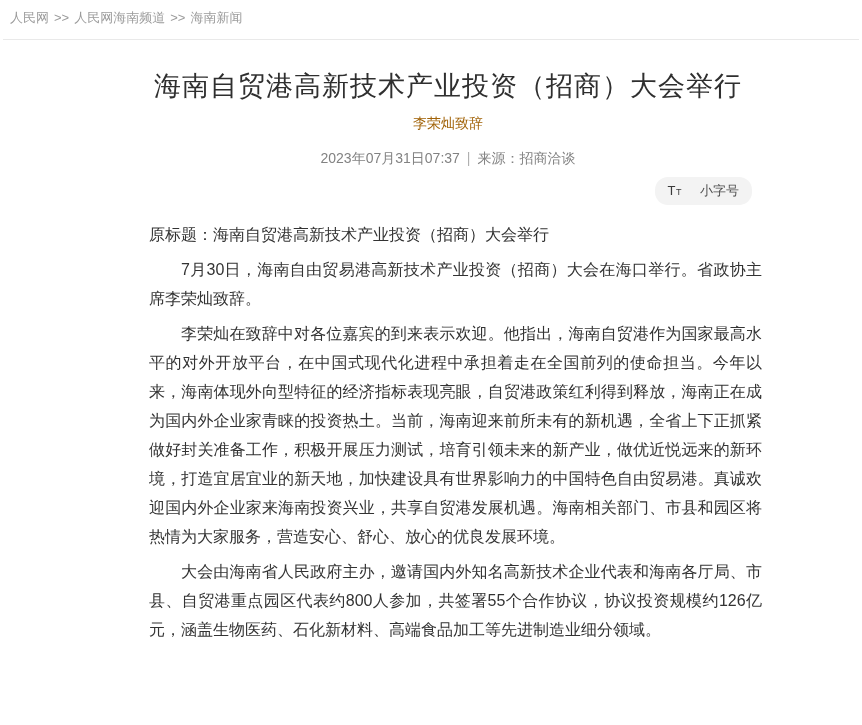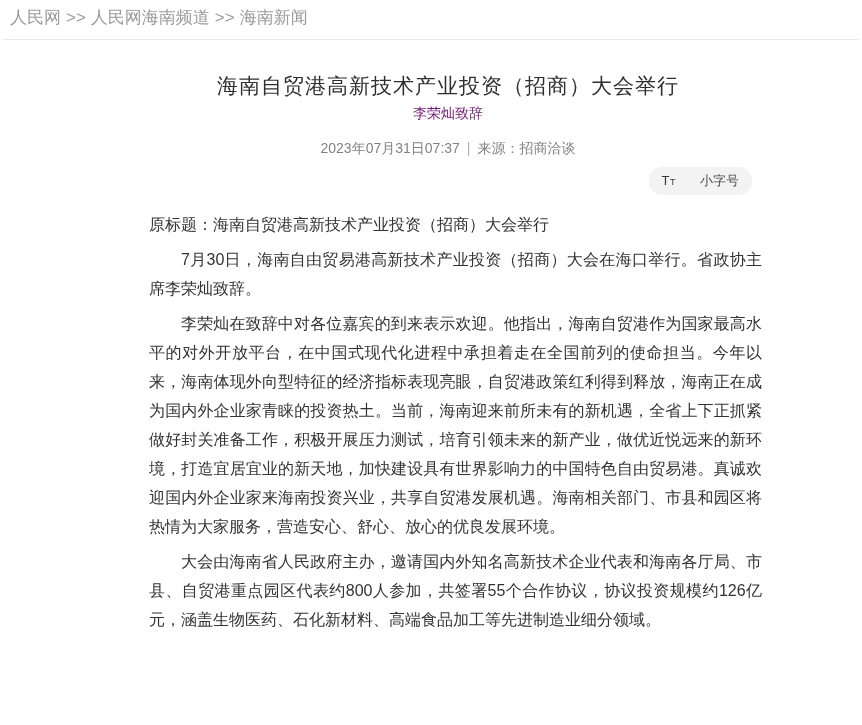--- a/index.html
+++ b/index.html
@@ -7,21 +7,21 @@
     width: 862px;
     height: 725px;
     background: #ffffff;
     font-family: "Liberation Sans", "DejaVu Sans", sans-serif;
     color: #333333;
     overflow: hidden;
   }
   
   .breadcrumb-bar {
     padding: 10px 18px 0 10px;
-    font-size: 17px;
+    font-size: 13px;
     color: #9b9b9b;
     line-height: 16px;
   }
   .breadcrumb-bar a {
     color: #9b9b9b;
     text-decoration: none;
     cursor: pointer;
   }
   .crumb-sep { margin: 0 5px; color: #9b9b9b; }
   .divider {
@@ -30,32 +30,32 @@
     margin: 13px 3px 0 3px;
     height: 0;
   }
   
   .article {
     width: 628px;
     margin-left: 134px;
   }
   .article-title {
     margin: 28px 0 0 0;
-    font-size: 21px;
+    font-size: 27px;
     font-weight: 500;
     color: #2f2f2f;
     text-align: center;
     line-height: 36px;
     letter-spacing: 1px;
   }
   .article-subtitle {
-    margin-top: 1px;
+    margin-top: 11px;
     text-align: center;
     font-size: 14px;
-    color: #701a75;
+    color: #a16207;
   }
   .article-meta {
     margin-top: 17px;
     text-align: center;
     font-size: 14px;
     color: #828282;
   }
   .meta-sep { margin: 0 7px; color: #b0b0b0; }
   
   .toolbar {
@@ -66,21 +66,21 @@
   }
   .font-size-pill {
     background: #f3f3f3;
     border: none;
     border-radius: 13px;
     padding: 5px 13px;
     font-size: 13px;
     color: #4d4d4d;
     display: inline-flex;
     align-items: baseline;
-    gap: 24px;
+    gap: 18px;
     cursor: pointer;
     font-family: inherit;
   }
   .t-icon { color: #3a3a3a; letter-spacing: 0.5px; }
   .t-big { font-size: 13px; }
   .t-small { font-size: 9px; }
   
   .article-body {
     margin-top: 15px;
     font-size: 16px;

